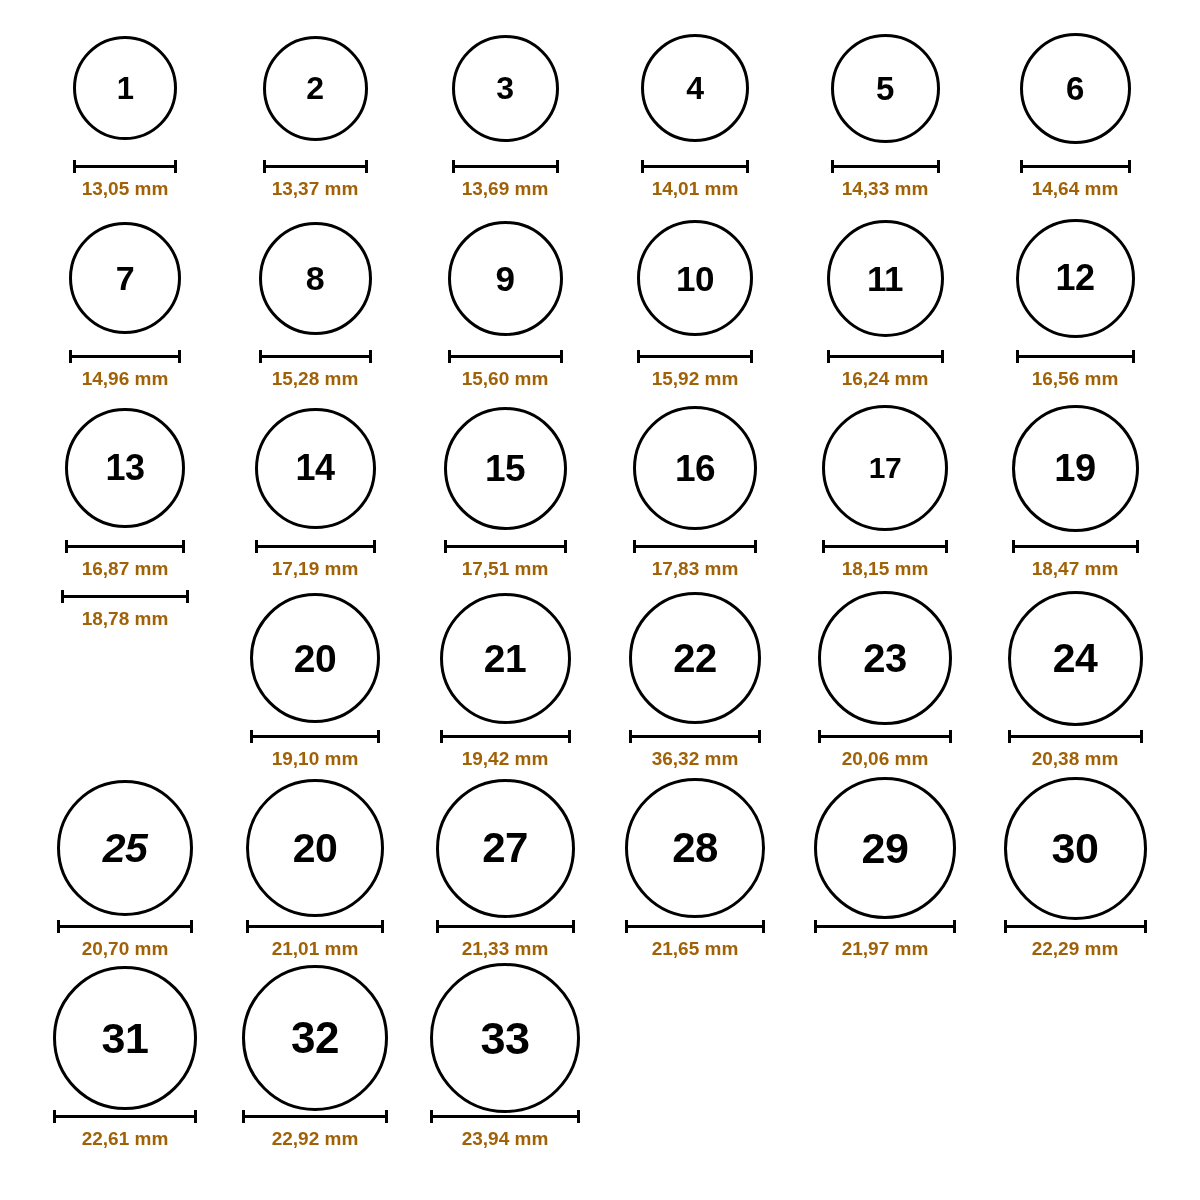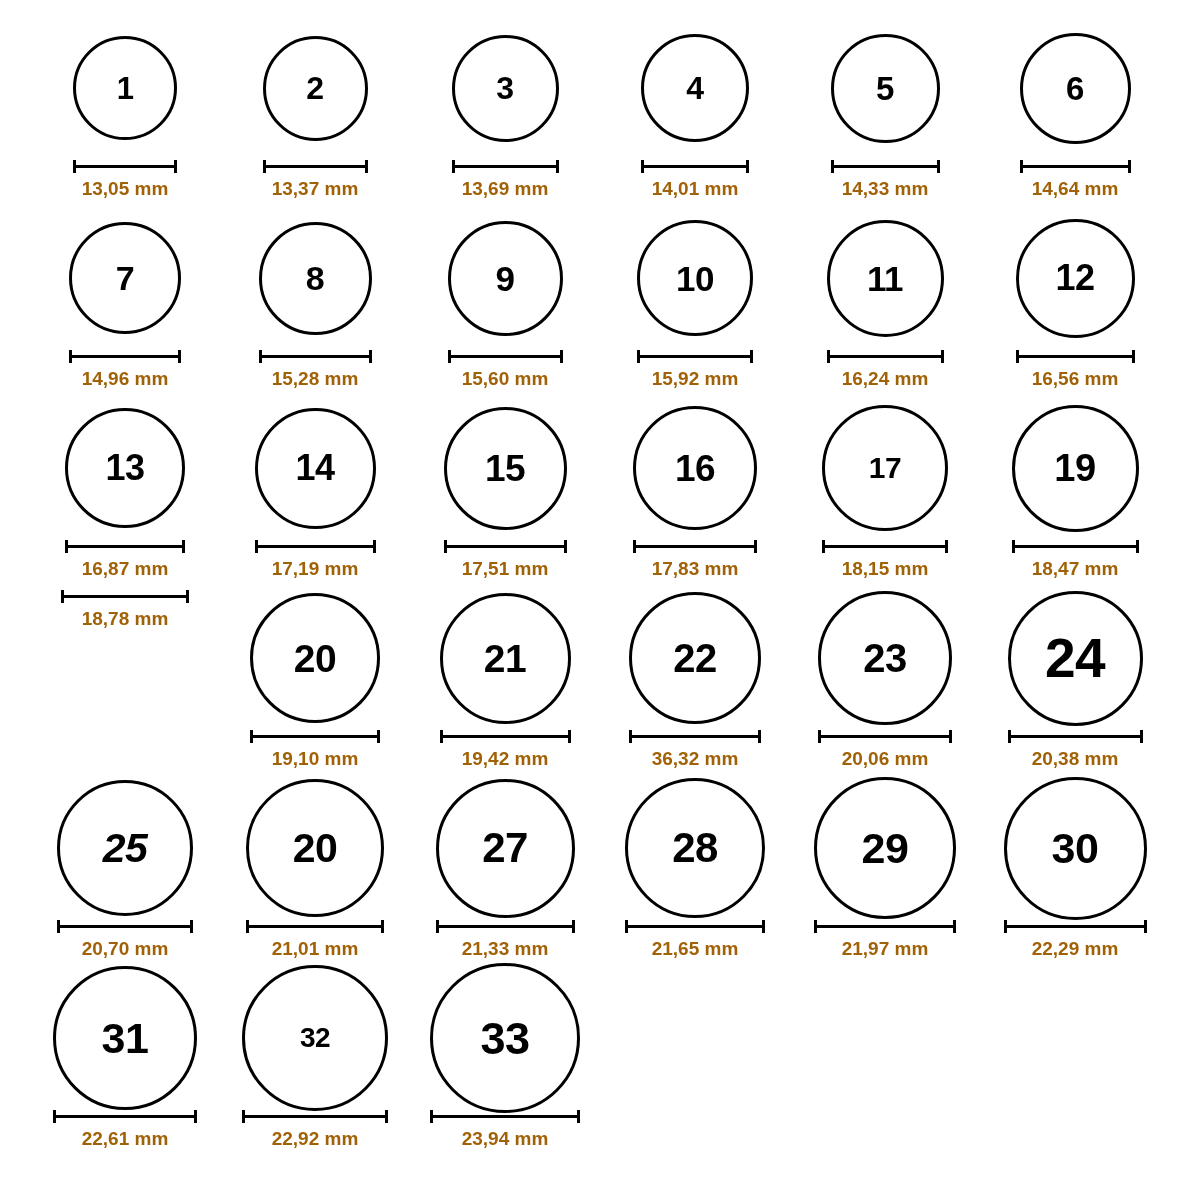--- a/index.html
+++ b/index.html
@@ -380,21 +380,21 @@
         <div class="ruler" style="width: 134px;">
           <div class="bar"></div>
           <div class="tick left"></div>
           <div class="tick right"></div>
         </div>
         <div class="mm">20,06 mm</div>
       </div>
       <div class="cell">
         <div class="circle-wrap">
           <div class="circle" style="width: 135px; height: 135px;">
-            <span class="num" style="font-size: 55px;">24</span>
+            <span class="num" style="font-size: 41px;">24</span>
           </div>
         </div>
         <div class="ruler" style="width: 135px;">
           <div class="bar"></div>
           <div class="tick left"></div>
           <div class="tick right"></div>
         </div>
         <div class="mm">20,38 mm</div>
       </div>
       <div class="cell">
@@ -484,21 +484,21 @@
         <div class="ruler" style="width: 144px;">
           <div class="bar"></div>
           <div class="tick left"></div>
           <div class="tick right"></div>
         </div>
         <div class="mm">22,61 mm</div>
       </div>
       <div class="cell">
         <div class="circle-wrap">
           <div class="circle" style="width: 146px; height: 146px;">
-            <span class="num" style="font-size: 28px;">32</span>
+            <span class="num" style="font-size: 44px;">32</span>
           </div>
         </div>
         <div class="ruler" style="width: 146px;">
           <div class="bar"></div>
           <div class="tick left"></div>
           <div class="tick right"></div>
         </div>
         <div class="mm">22,92 mm</div>
       </div>
       <div class="cell">

